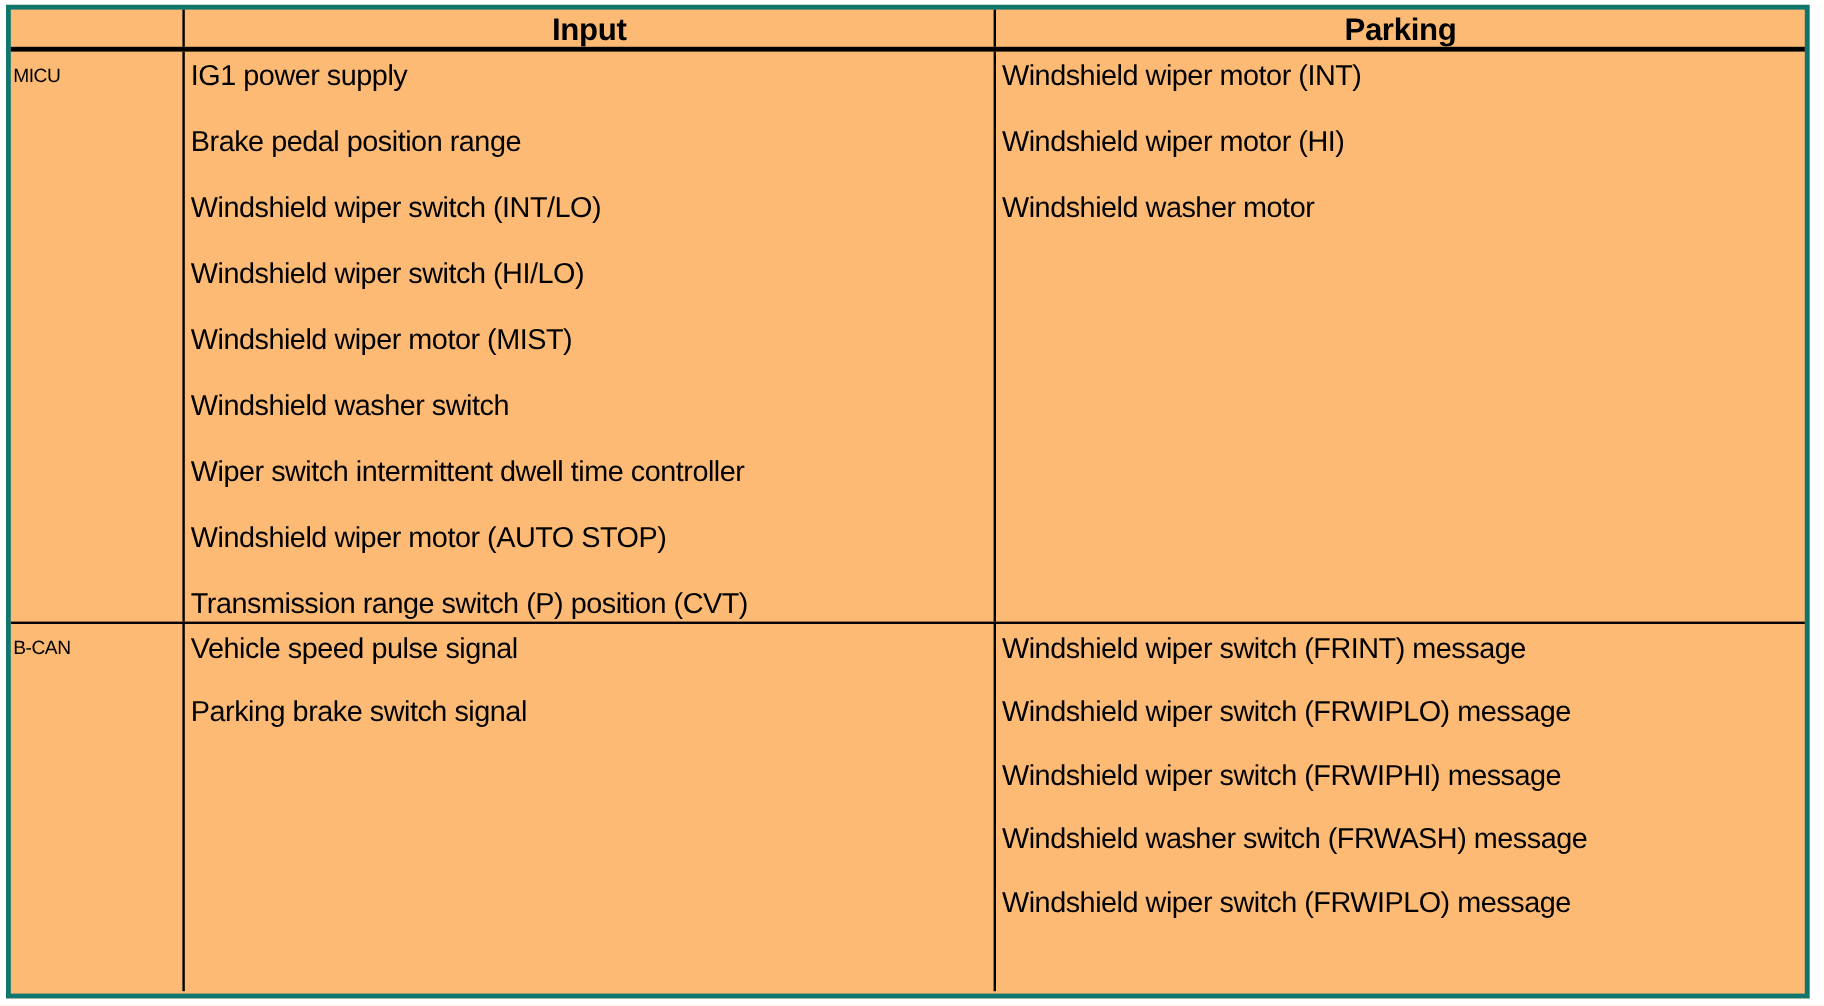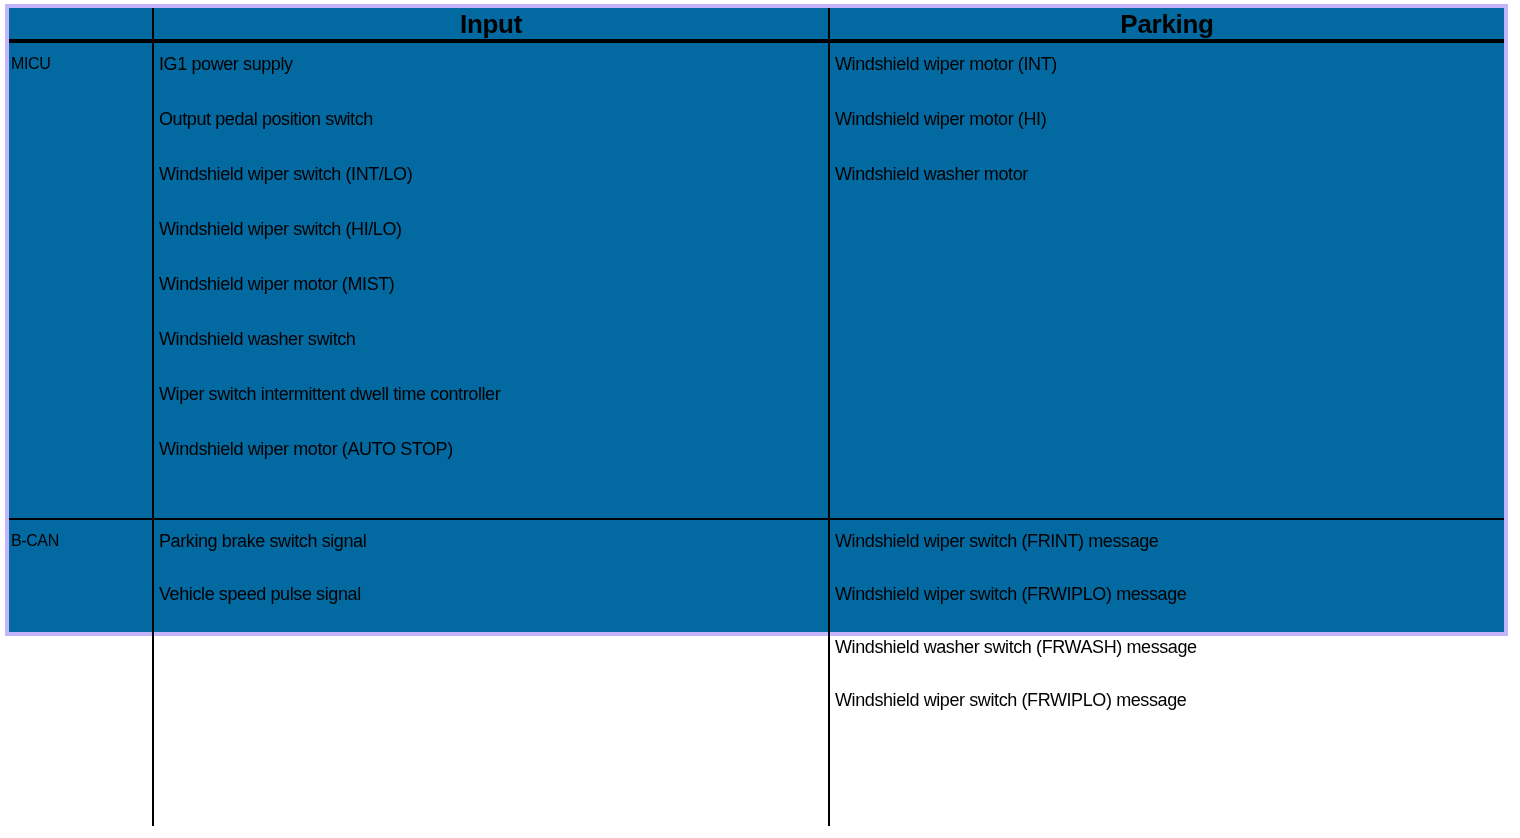--- a/index.html
+++ b/index.html
@@ -12,23 +12,23 @@
     color: #000000;
     overflow: hidden;
   }
   * { box-sizing: border-box; }
 
   .io-table {
     position: absolute;
     left: 5px;
     top: 4px;
     width: 1503px;
-    height: 632px;
-    border: 4px solid #c4b5fd;
-    background: #0369a1;
+    height: 828px;
+    border: 4px solid #0f766e;
+    background: #fdba74;
   }
 
   .t-row {
     display: grid;
     grid-template-columns: 145px 676px 1fr;
     width: 100%;
   }
 
   .cell {
     overflow: hidden;
@@ -61,21 +61,21 @@
 
   .label-cell {
     padding: 6px 2px 0 2px;
     font-size: 16px;
     line-height: 30px;
     letter-spacing: -0.4px;
   }
 
   .list-cell {
     padding: 6px 4px 0 5px;
-    font-size: 18px;
+    font-size: 24px;
     letter-spacing: -0.4px;
   }
 
   .item {
     line-height: 30px;
     white-space: nowrap;
   }
   .row-micu .item { margin-bottom: 25px; }
   .row-bcan .item { margin-bottom: 23px; }
   .item:last-child { margin-bottom: 0; }
@@ -88,42 +88,44 @@
   <div class="t-row header-row">
     <div class="cell divider header-cell"></div>
     <div class="cell divider header-cell">Input</div>
     <div class="cell header-cell">Parking</div>
   </div>
 
   <div class="t-row row-micu">
     <div class="cell divider label-cell">MICU</div>
     <div class="cell divider list-cell">
       <div class="item">IG1 power supply</div>
-      <div class="item">Output pedal position switch</div>
+      <div class="item">Brake pedal position range</div>
       <div class="item">Windshield wiper switch (INT/LO)</div>
       <div class="item">Windshield wiper switch (HI/LO)</div>
       <div class="item">Windshield wiper motor (MIST)</div>
       <div class="item">Windshield washer switch</div>
       <div class="item">Wiper switch intermittent dwell time controller</div>
       <div class="item">Windshield wiper motor (AUTO STOP)</div>
+      <div class="item">Transmission range switch (P) position (CVT)</div>
     </div>
     <div class="cell list-cell">
       <div class="item">Windshield wiper motor (INT)</div>
       <div class="item">Windshield wiper motor (HI)</div>
       <div class="item">Windshield washer motor</div>
     </div>
   </div>
 
   <div class="t-row row-bcan">
     <div class="cell divider label-cell">B-CAN</div>
     <div class="cell divider list-cell">
+      <div class="item">Vehicle speed pulse signal</div>
       <div class="item">Parking brake switch signal</div>
-      <div class="item">Vehicle speed pulse signal</div>
     </div>
     <div class="cell list-cell">
       <div class="item">Windshield wiper switch (FRINT) message</div>
       <div class="item">Windshield wiper switch (FRWIPLO) message</div>
+      <div class="item">Windshield wiper switch (FRWIPHI) message</div>
       <div class="item">Windshield washer switch (FRWASH) message</div>
       <div class="item">Windshield wiper switch (FRWIPLO) message</div>
     </div>
   </div>
 
 </div>
 
 </body></html>

